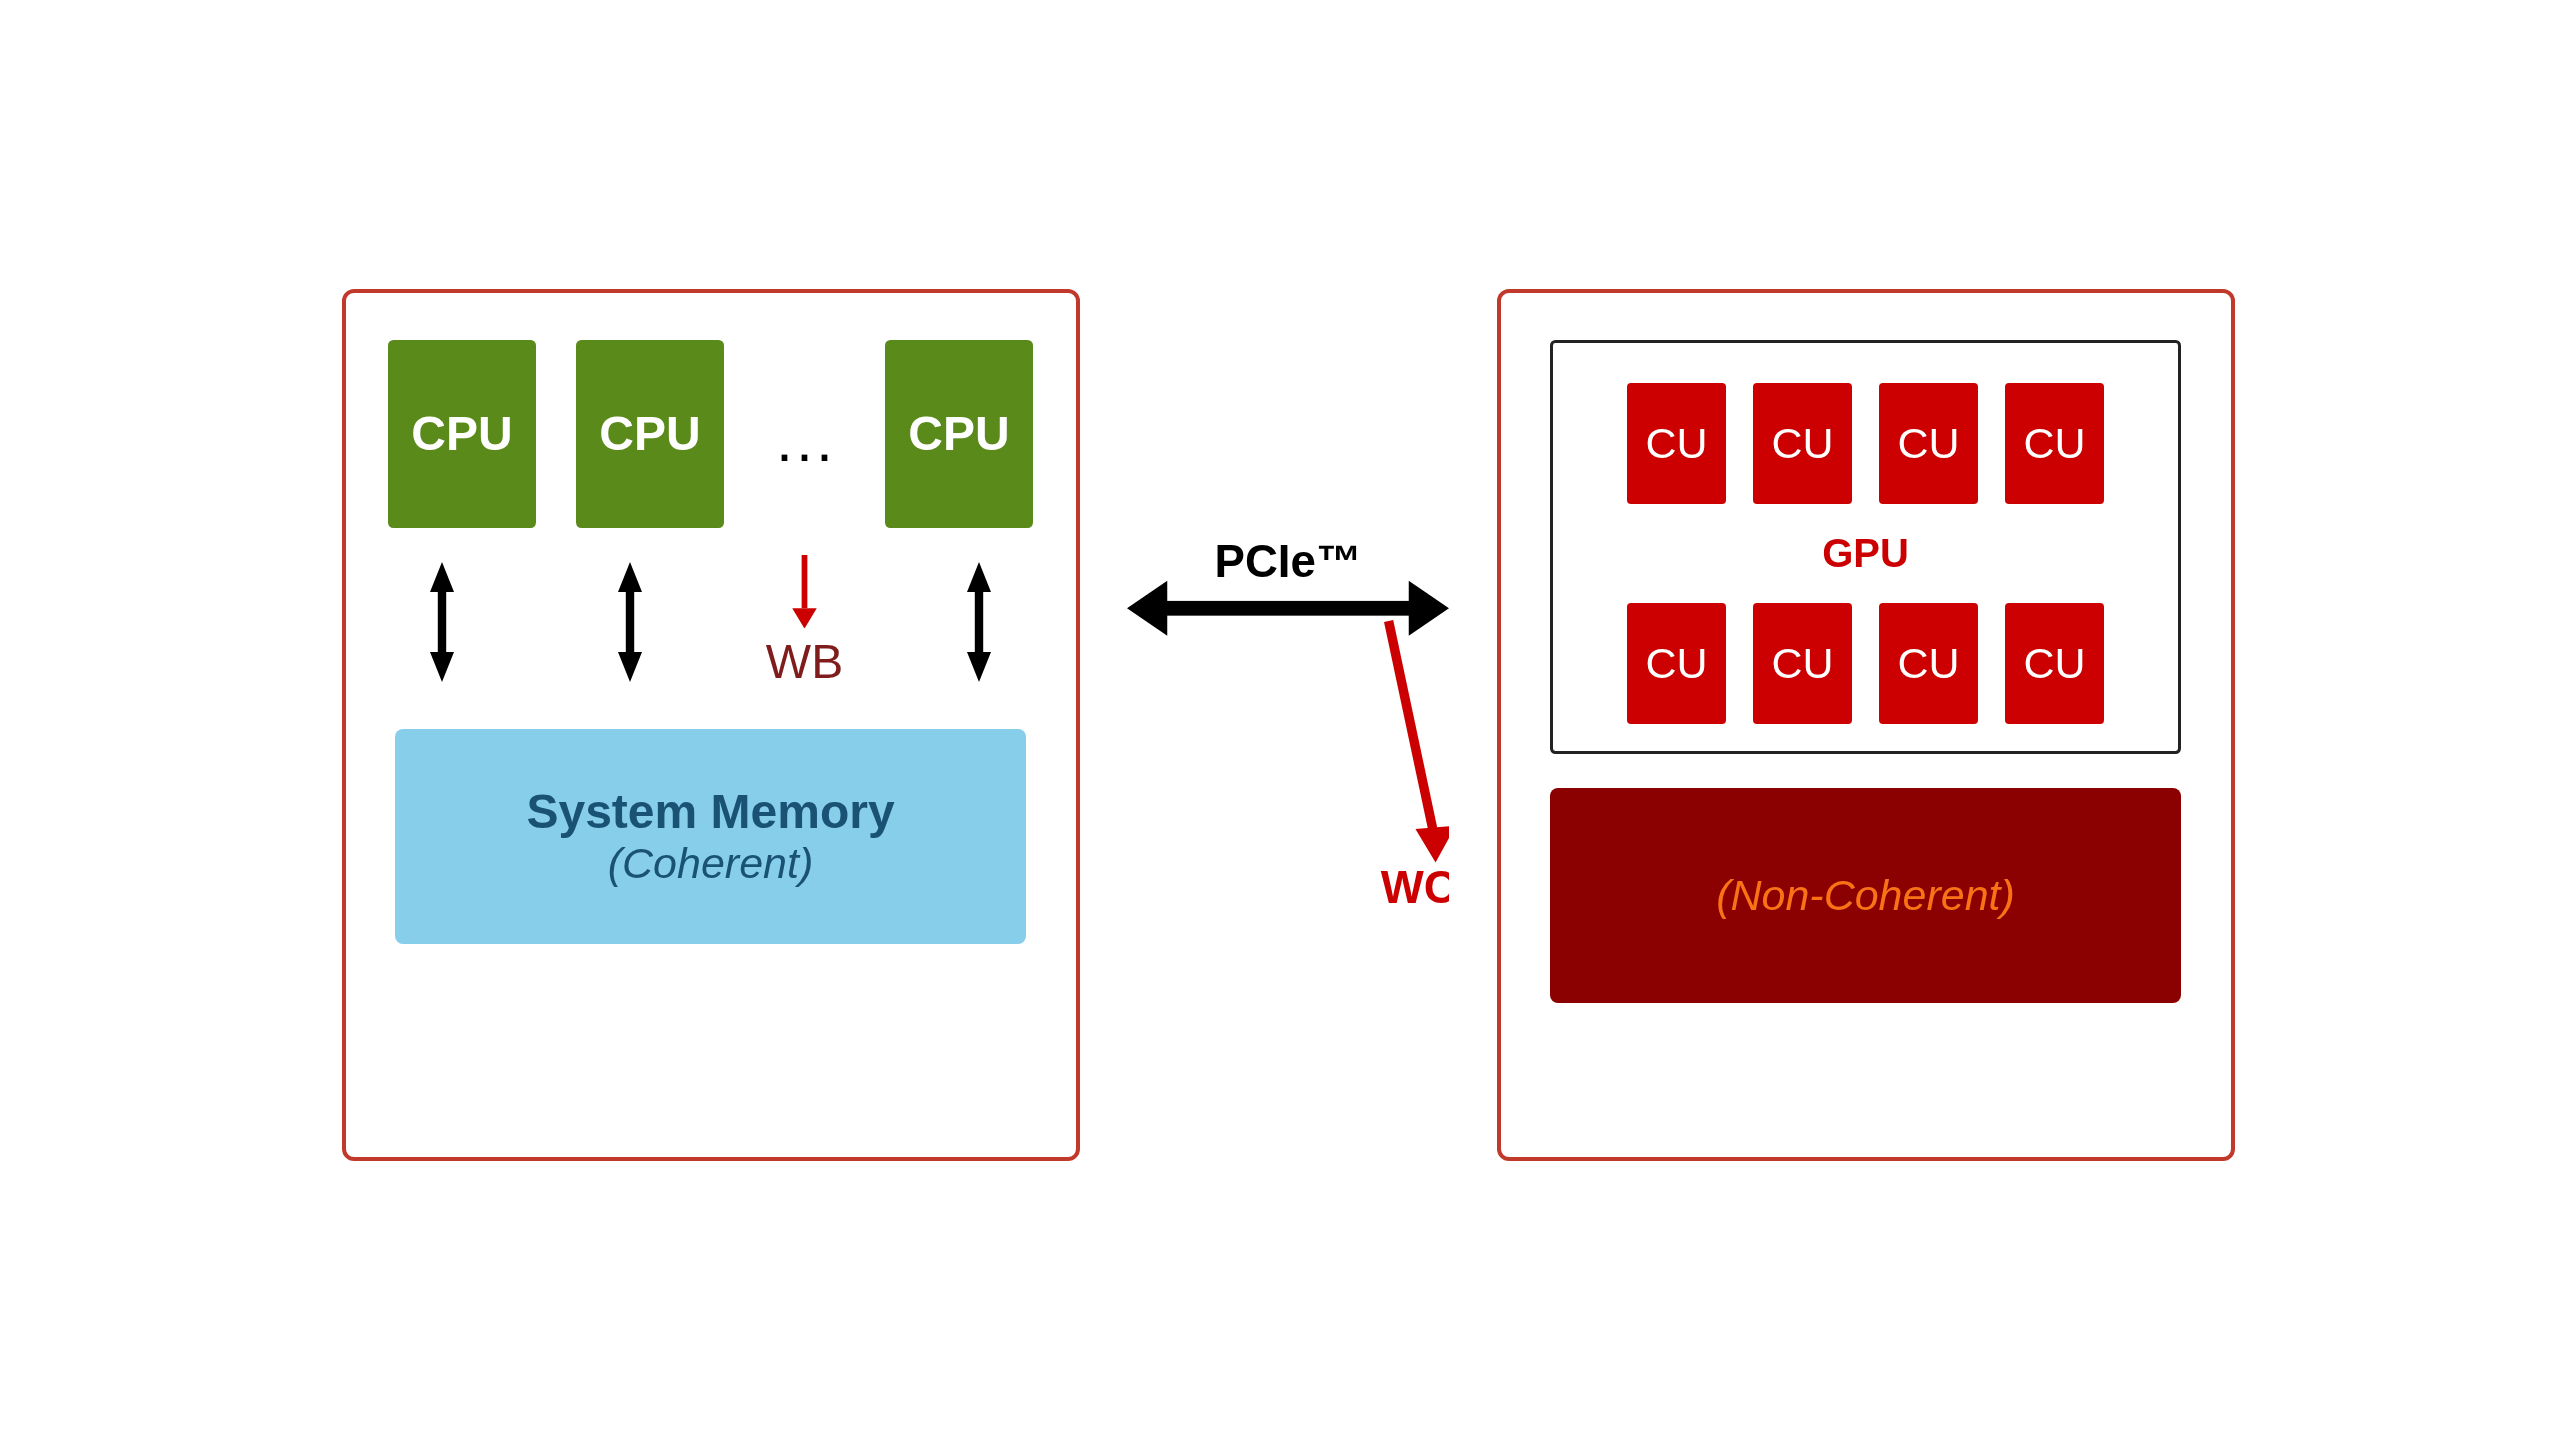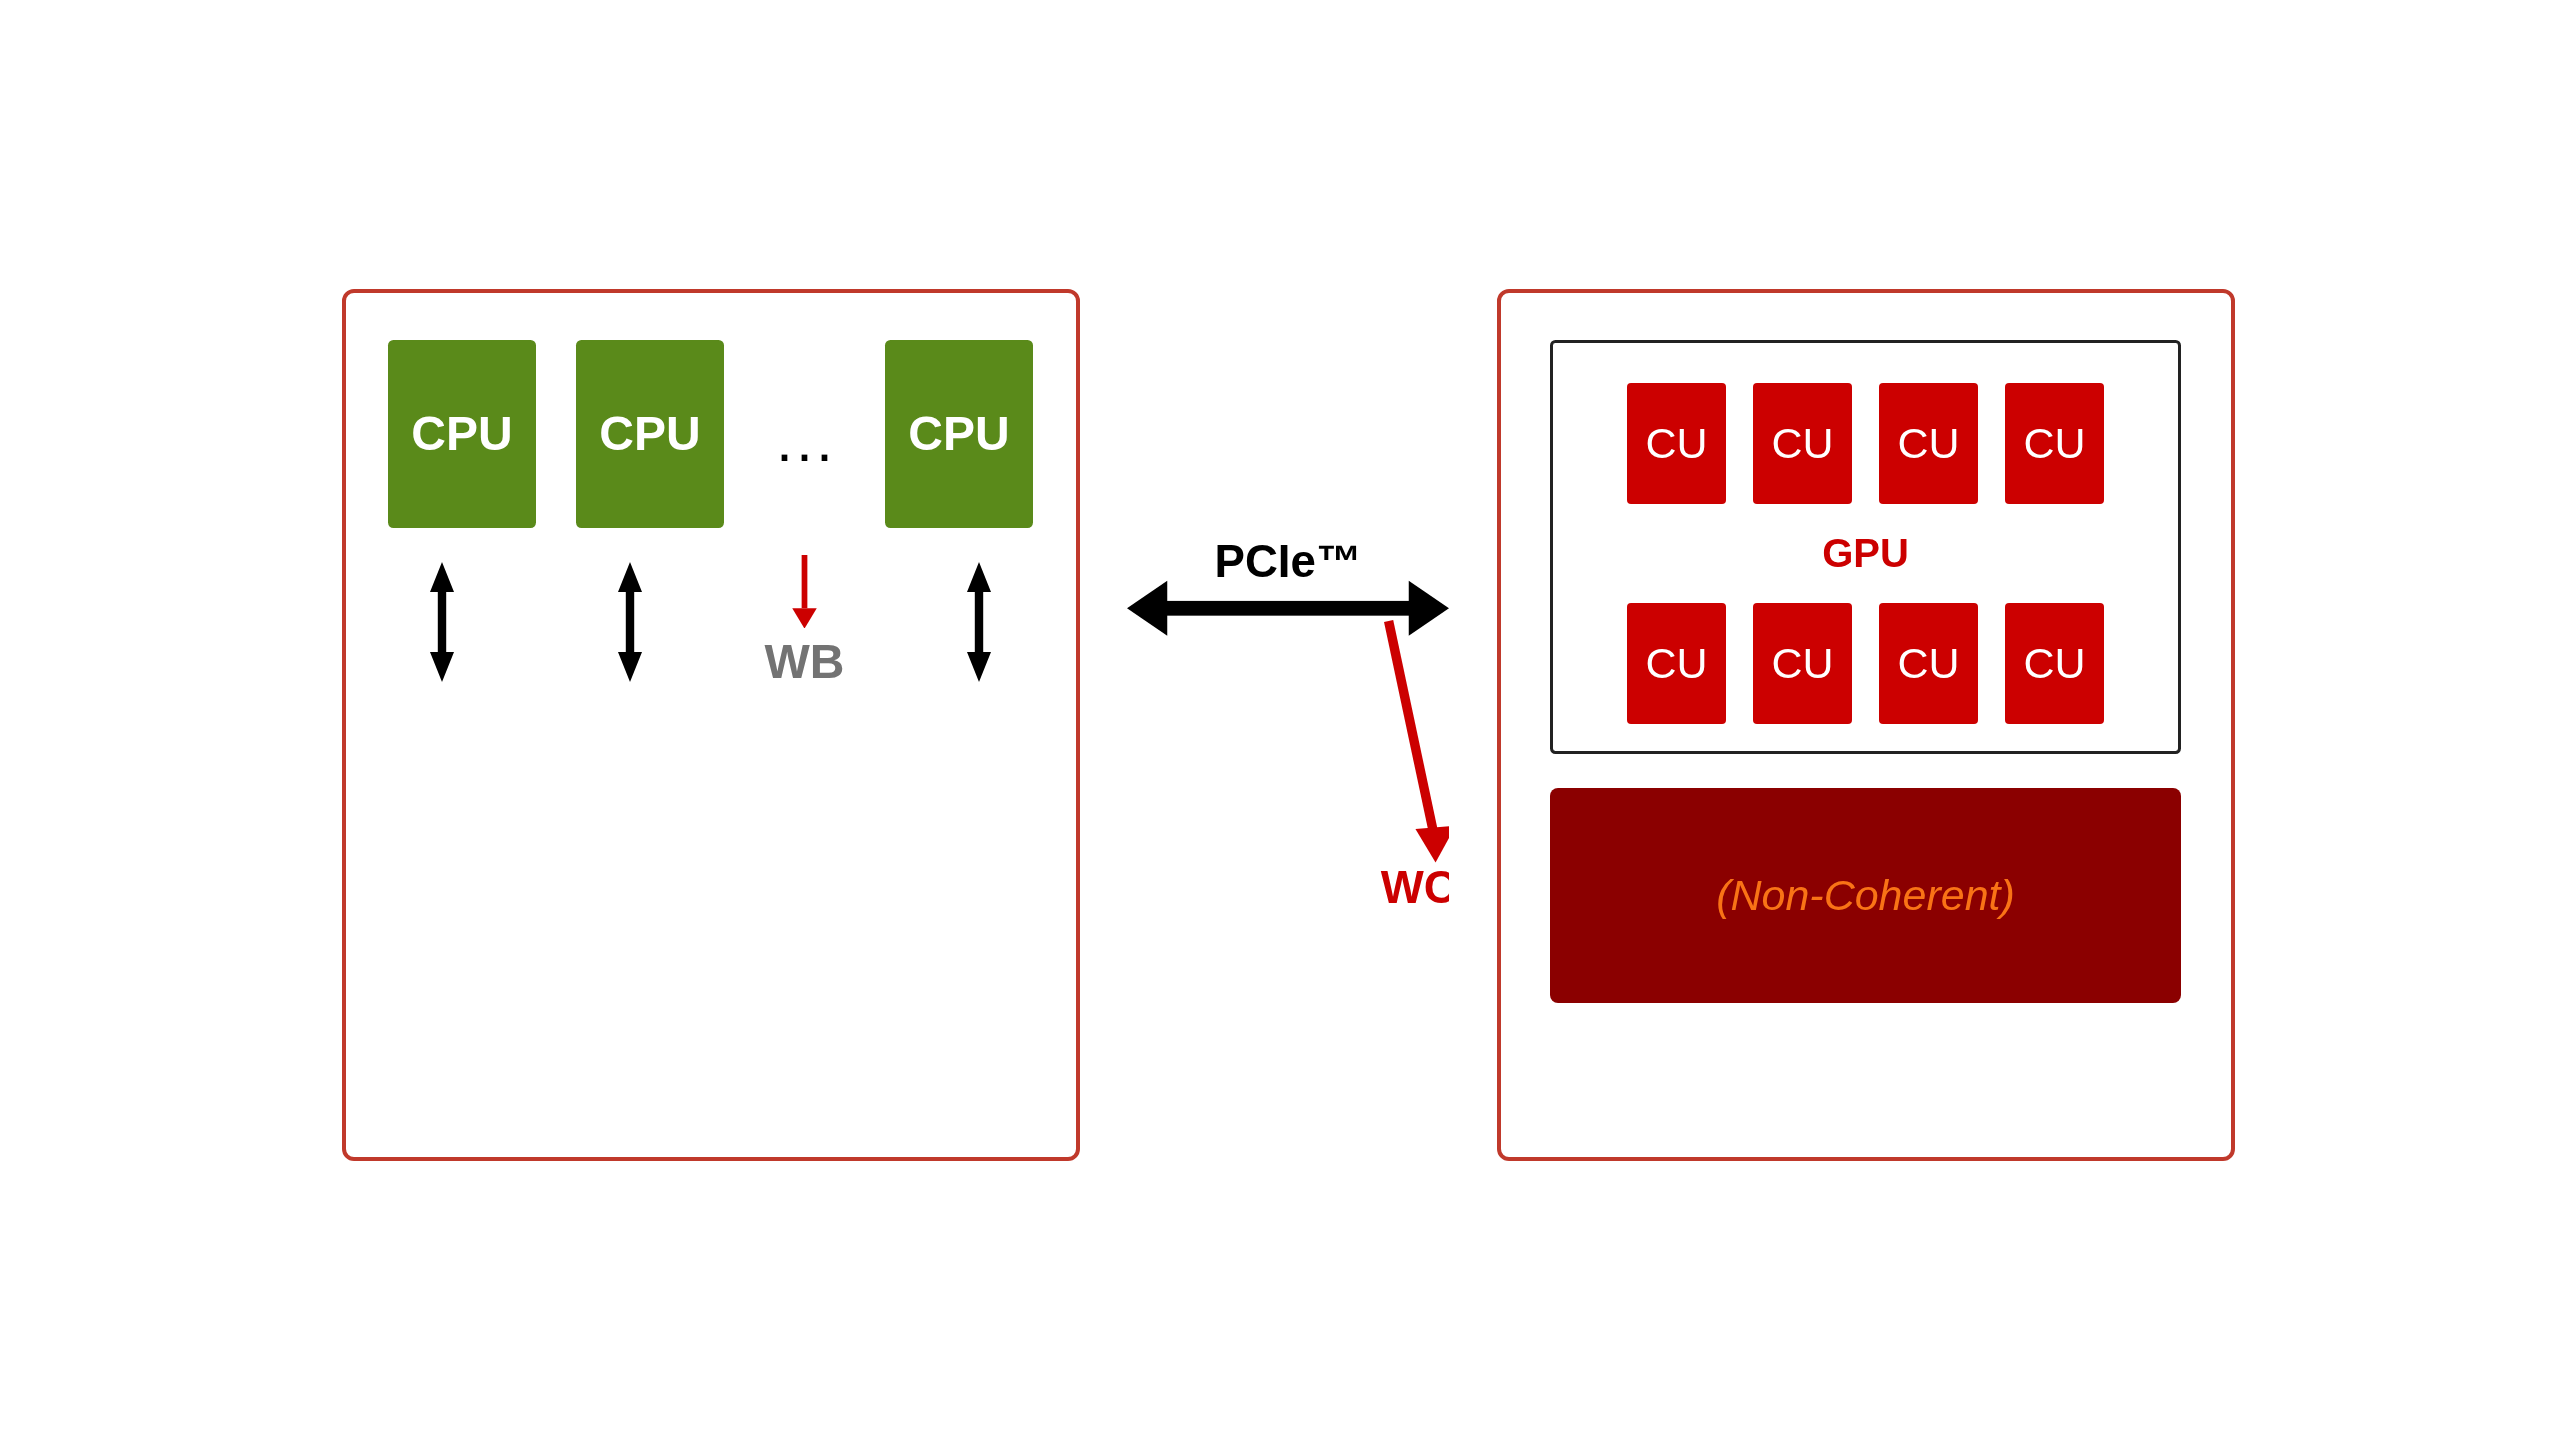--- a/index.html
+++ b/index.html
@@ -103,23 +103,23 @@
       height: 134px;
       position: relative;
     }
 
     .wb-arrow-svg {
       width: 47px;
       height: 121px;
     }
 
     .wb-label {
-      color: #737373;
+      color: #7f1d1d;
       font-size: 48px;
-      font-weight: bold;
+      font-weight: normal;
       margin-top: 5.4px;
     }
 
     
     .system-memory {
       background: #87ceeb;
       border-radius: 8px;
       width: 631px;
       height: 215px;
       display: flex;
@@ -288,20 +288,24 @@
 
       <div class="arrow-container">
         <svg class="black-double-arrow" viewBox="0 0 40 200" xmlns="http://www.w3.org/2000/svg">
           <polygon points="20,0 0,50 40,50" fill="#000000"></polygon>
           <rect x="13" y="45" width="14" height="110" fill="#000000"></rect>
           <polygon points="20,200 0,150 40,150" fill="#000000"></polygon>
         </svg>
       </div>
     </div>
 
+    <div class="system-memory">
+      <span class="system-memory-title">System Memory</span>
+      <span class="system-memory-subtitle">(Coherent)</span>
+    </div>
   </div>
 
   <div class="middle-section">
     <div class="pcie-area">
       <svg width="322" height="436" viewBox="0 0 480 650" xmlns="http://www.w3.org/2000/svg">
 
         <rect x="30" y="140" width="420" height="22" fill="#000000"></rect>
 
         <polygon points="0,151 60,110 60,192" fill="#000000"></polygon>
 

